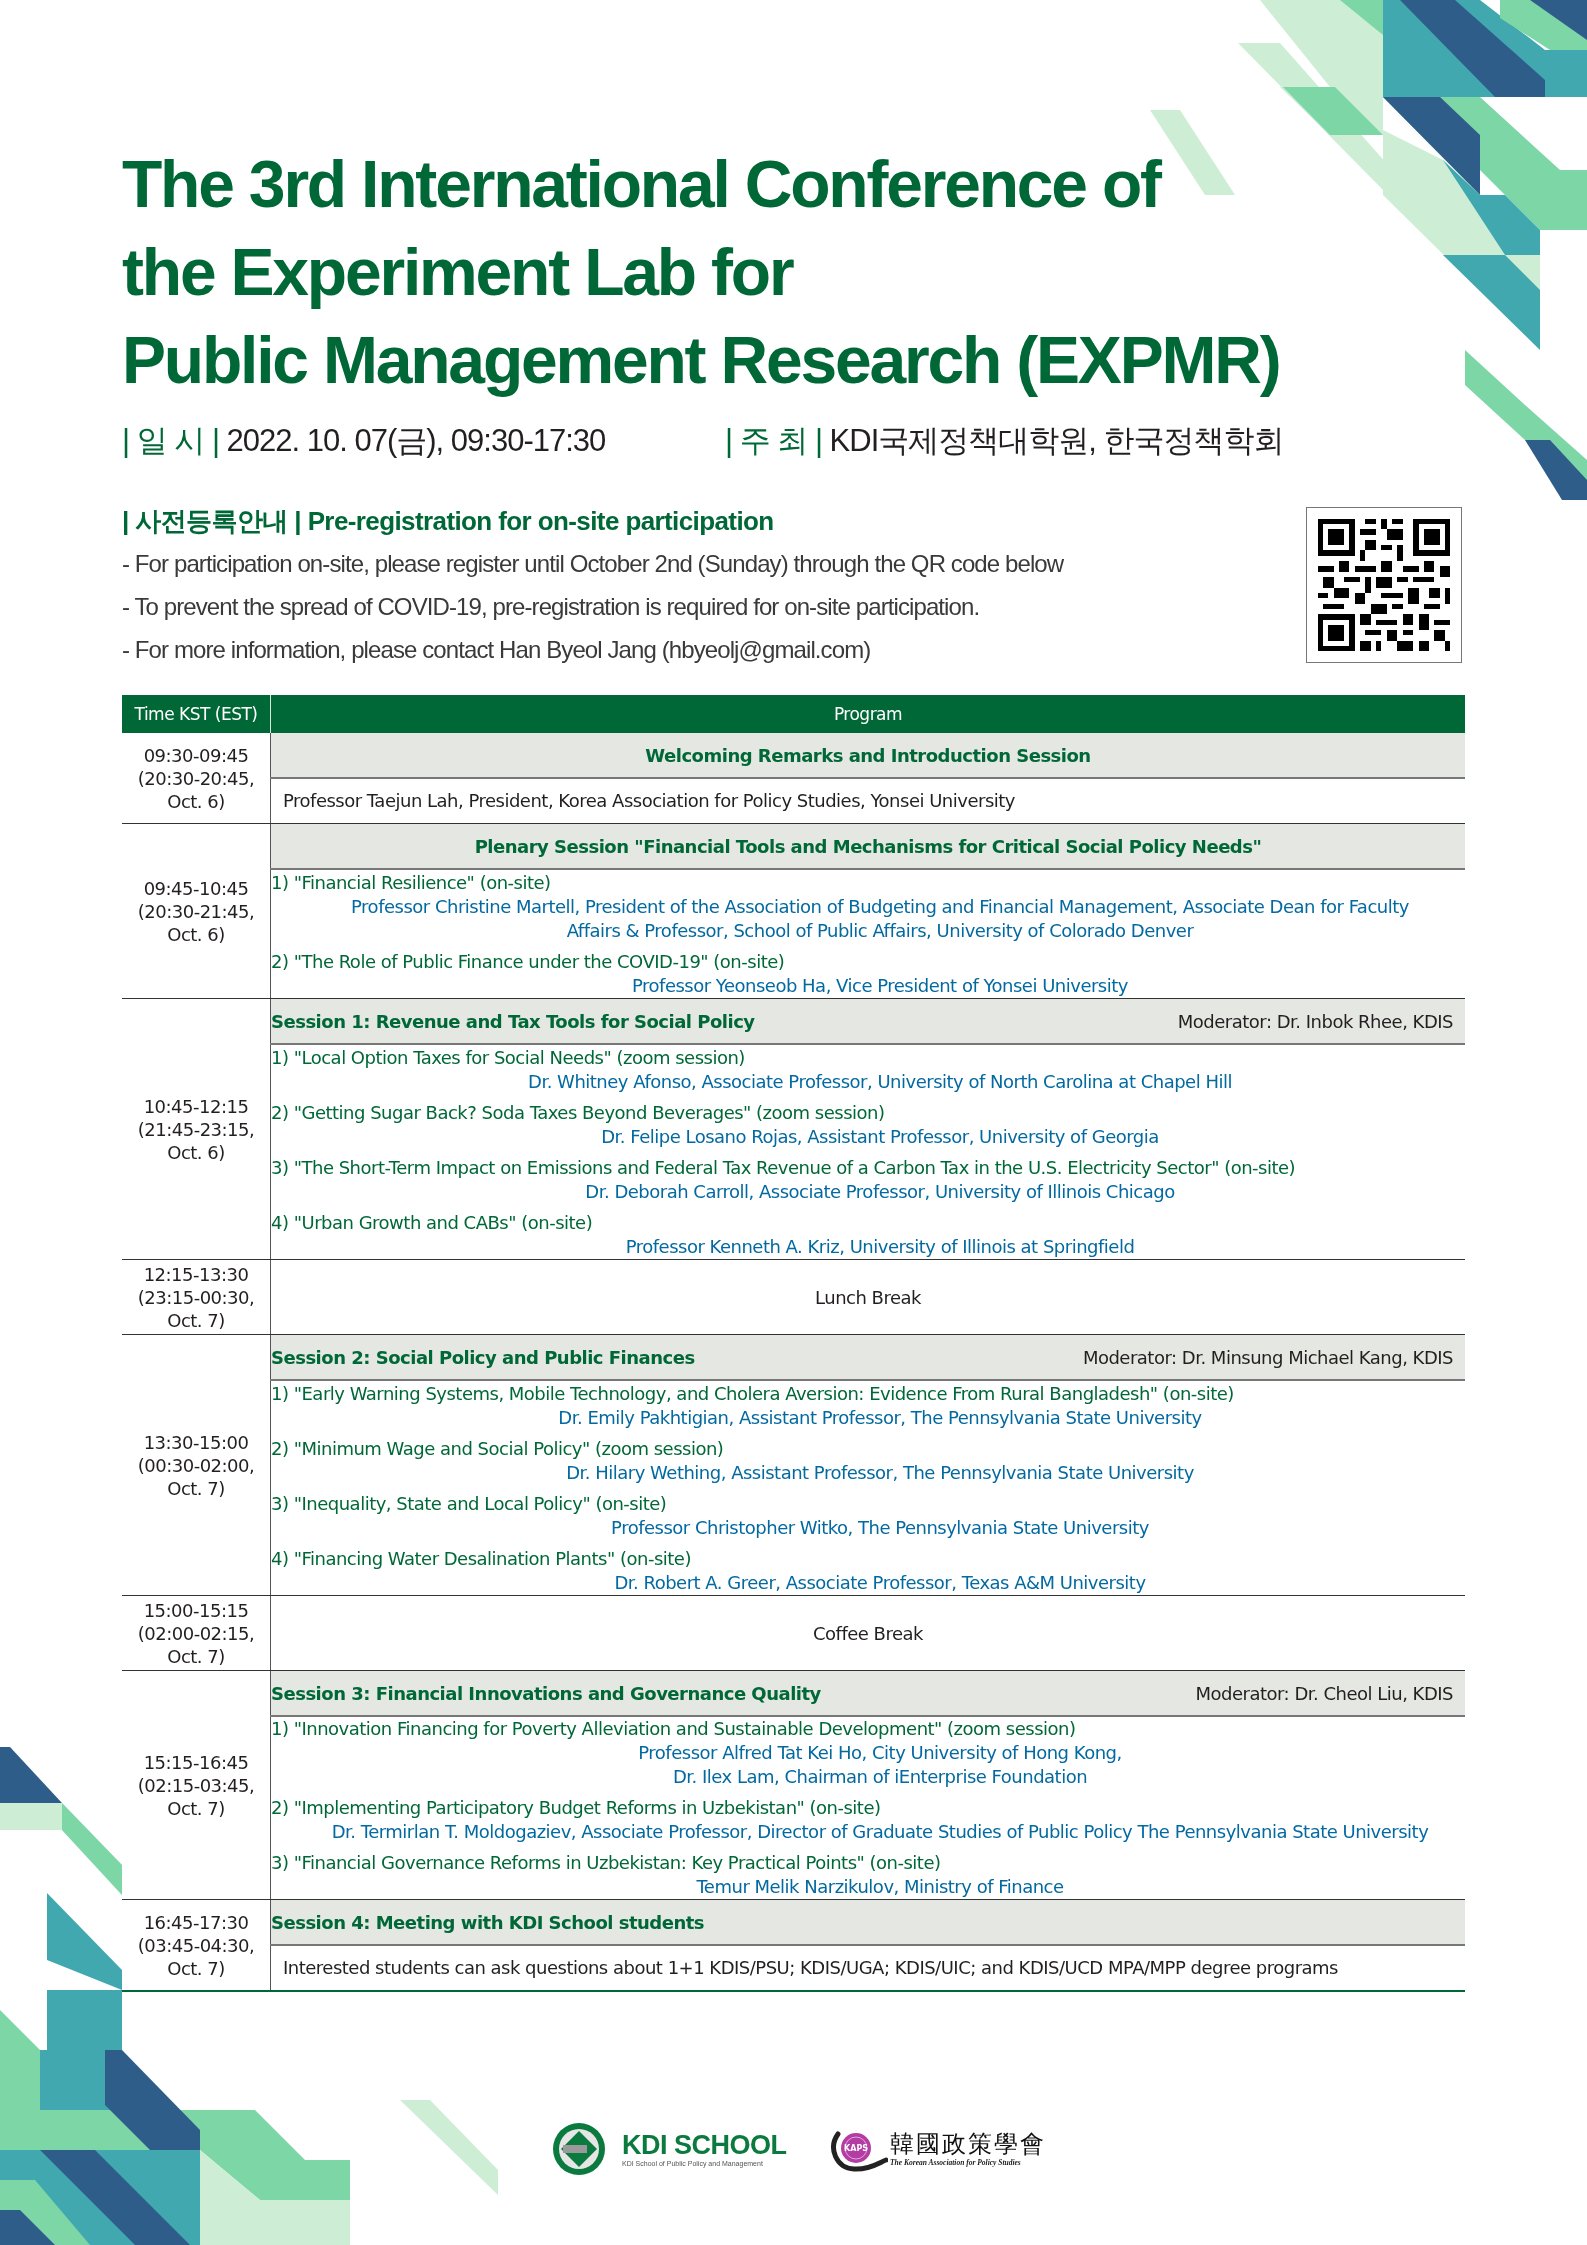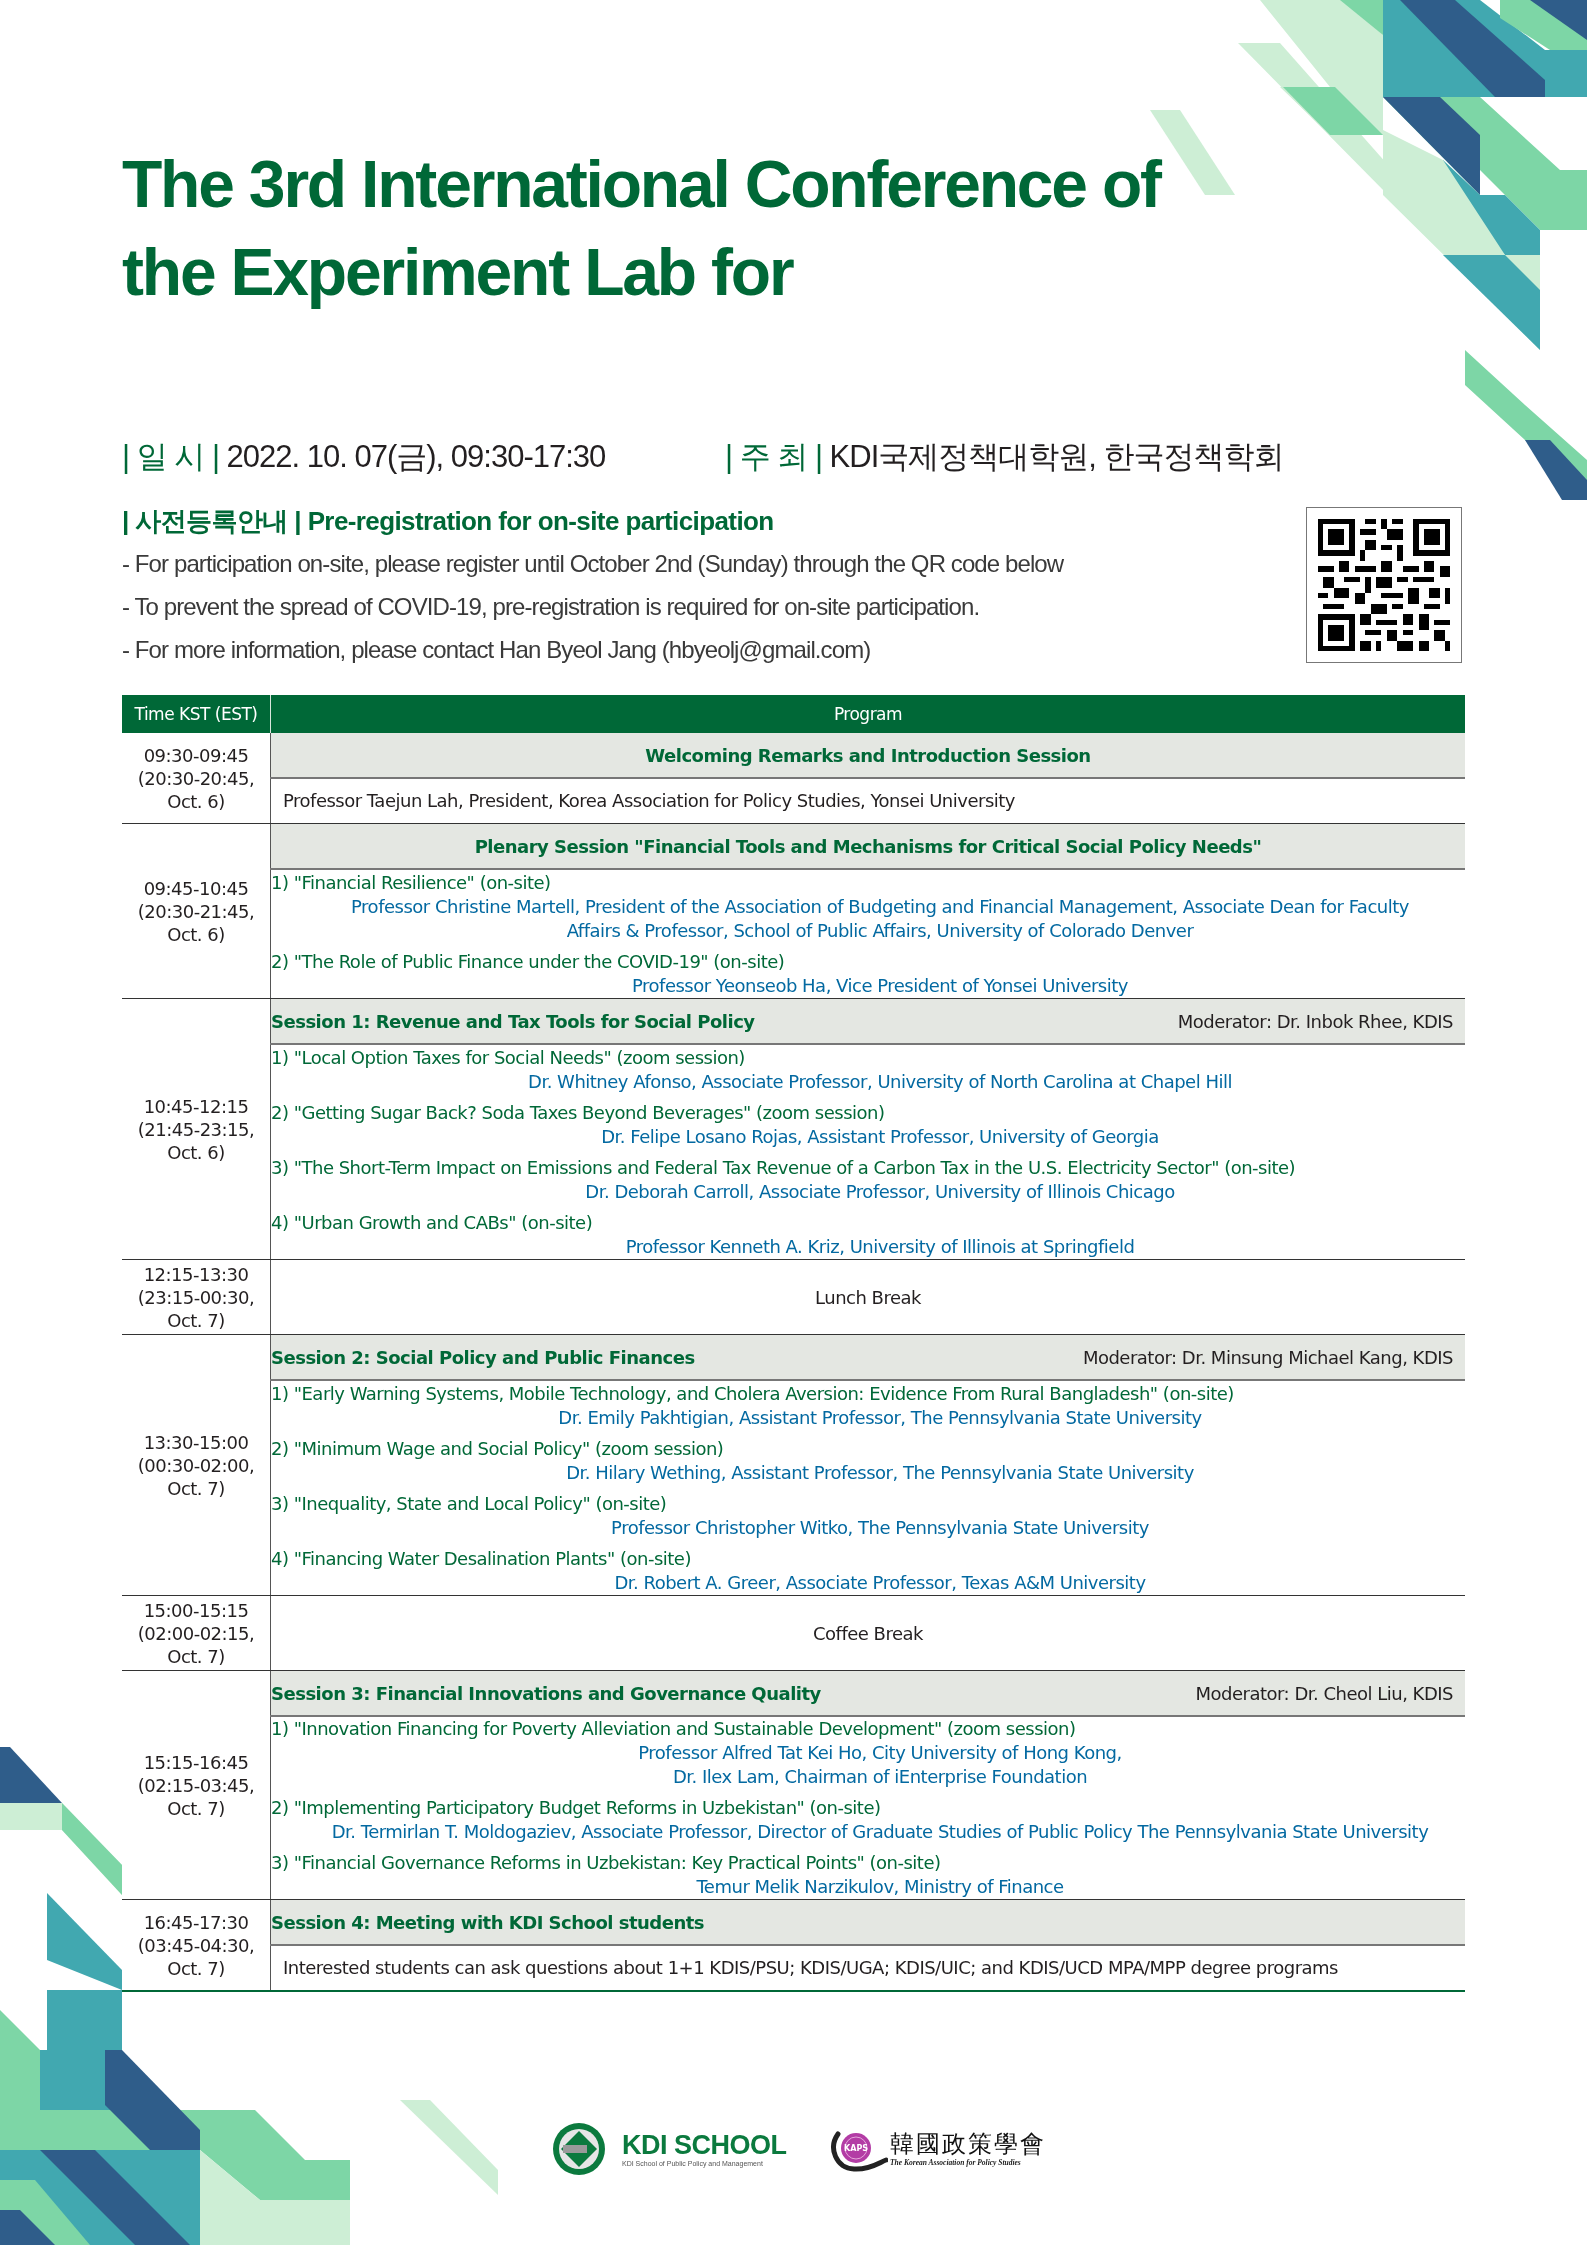--- a/index.html
+++ b/index.html
@@ -7,21 +7,21 @@
     width:1587px; height:2245px; position:relative; overflow:hidden;
     background:#ffffff; font-family:"Liberation Sans", sans-serif; color:#231f20;
   }
   .deco { position:absolute; pointer-events:none; }
   .title {
     position:absolute; left:122px; top:140px; width:1180px;
     font-family:"Liberation Sans", sans-serif; font-weight:bold; color:#006837;
     font-size:66px; line-height:88px; letter-spacing:-2.2px; margin:0;
   }
   .info-line {
-    position:absolute; top:436px; font-size:31px; letter-spacing:-1px; color:#231f20; white-space:nowrap;
+    position:absolute; top:420px; font-size:31px; letter-spacing:-1px; color:#231f20; white-space:nowrap;
   }
   .info-line .lbl { color:#006837; }
   .prereg-head {
     position:absolute; left:122px; top:504px; font-size:26px; font-weight:bold; color:#006837; letter-spacing:-0.6px;
   }
   .prereg-head .k { font-weight:bold; }
   .bullet {
     position:absolute; left:122px; font-size:24px; color:#3a3a3a; letter-spacing:-0.9px; white-space:nowrap;
   }
   .qr {
@@ -96,20 +96,21 @@
   <polygon points="0,450 35,450 90,515 0,515" fill="#7dd6a6"></polygon>
   <polygon points="0,480 20,480 55,515 0,515" fill="#2f5d8a"></polygon>
   <polygon points="200,380 255,380 305,430 350,430 350,470 260,470 200,420" fill="#7dd6a6"></polygon>
   <polygon points="200,420 260,470 350,470 350,515 200,515" fill="#cdeed5"></polygon>
   <polygon points="400,370 430,370 498,440 498,465" fill="#cdeed5"></polygon>
 </svg>
 
 <h1 class="title">
   <div>The 3rd International Conference of</div>
   <div>the Experiment Lab for</div>
+  <div>Public Management Research (EXPMR)</div>
 </h1>
 
 <div class="info-line" style="left:122px;">
   <span class="lbl">| 일 시 |</span>
   <span>2022. 10. 07(금), 09:30-17:30</span>
 </div>
 <div class="info-line" style="left:725px;">
   <span class="lbl">| 주 최 |</span>
   <span>KDI국제정책대학원, 한국정책학회</span>
 </div>

